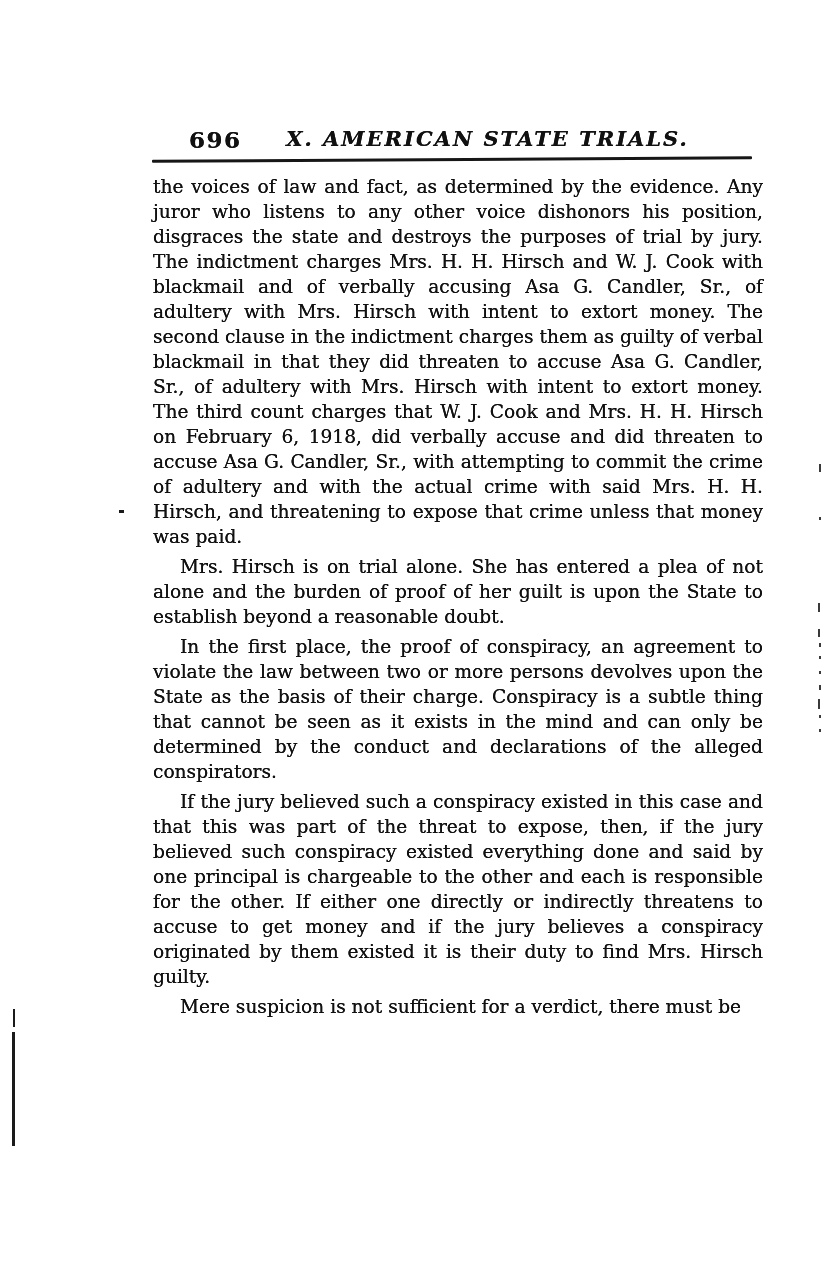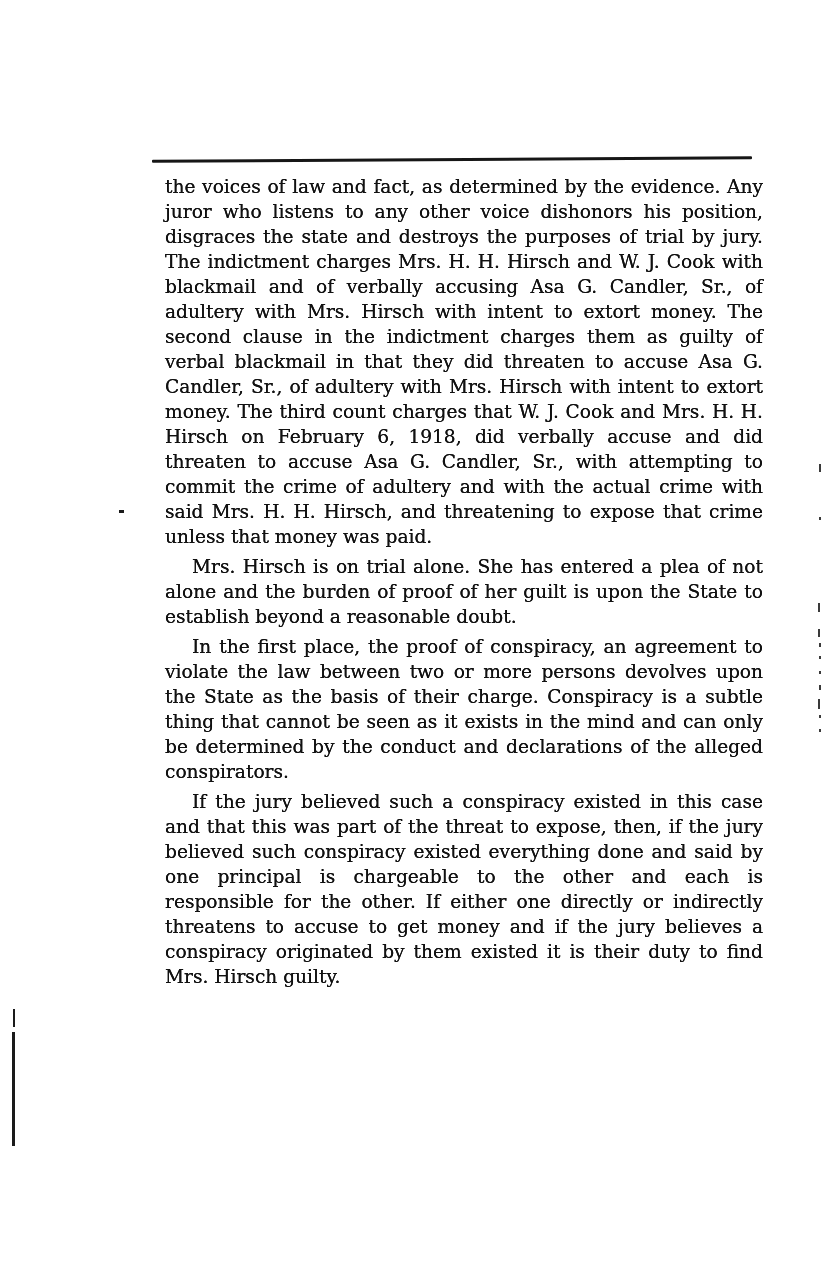--- a/index.html
+++ b/index.html
@@ -62,46 +62,51 @@
     position: absolute;
     left: 153px;
     top: 174px;
     width: 610px;
     font-size: 18.6px;
     line-height: 25px;
     text-align: justify;
     text-shadow: 0 0 0.35px #111;
   }
   .body-text p.para {
-    margin: 0 0 5px 12px;
+    margin: 0 0 5px 0;
   }
   .body-text p.para.indent {
     text-indent: 27px;
   }
   .art {
     position: absolute;
     background: #1a1a1a;
   }
   .art.faint {
     background: #3a3a3a;
   }
 </style>
 </head>
 <body>
 
 <div class="page">
 
+  <div class="header">
+    <span class="page-number">696</span>
+    <span class="running-title">X. AMERICAN STATE TRIALS.</span>
+  </div>
 
   <div class="header-rule"></div>
 
   <div class="body-text">
       <p class="para">the voices of law and fact, as determined by the evidence. Any juror who listens to any other voice dishonors his position, disgraces the state and destroys the purposes of trial by jury. The indictment charges Mrs. H. H. Hirsch and W. J. Cook with blackmail and of verbally accusing Asa G. Candler, Sr., of adultery with Mrs. Hirsch with intent to extort money. The second clause in the indictment charges them as guilty of verbal blackmail in that they did threaten to accuse Asa G. Candler, Sr., of adultery with Mrs. Hirsch with intent to extort money. The third count charges that W. J. Cook and Mrs. H. H. Hirsch on February 6, 1918, did verbally accuse and did threaten to accuse Asa G. Candler, Sr., with attempting to commit the crime of adultery and with the actual crime with said Mrs. H. H. Hirsch, and threatening to expose that crime unless that money was paid.</p>
       <p class="para indent">Mrs. Hirsch is on trial alone. She has entered a plea of not alone and the burden of proof of her guilt is upon the State to establish beyond a reasonable doubt.</p>
       <p class="para indent">In the first place, the proof of conspiracy, an agreement to violate the law between two or more persons devolves upon the State as the basis of their charge. Conspiracy is a subtle thing that cannot be seen as it exists in the mind and can only be determined by the conduct and declarations of the alleged conspirators.</p>
       <p class="para indent">If the jury believed such a conspiracy existed in this case and that this was part of the threat to expose, then, if the jury believed such conspiracy existed everything done and said by one principal is chargeable to the other and each is responsible for the other. If either one directly or indirectly threatens to accuse to get money and if the jury believes a conspiracy originated by them existed it is their duty to find Mrs. Hirsch guilty.</p>
+      <p class="para indent">Mere suspicion is not sufficient for a verdict, there must be</p>
     </div>
 
   <div class="art" style="left:119px; top:510px; width:5px; height:3px;"></div>
   <div class="art" style="left:13px; top:1009px; width:2px; height:18px;"></div>
   <div class="art" style="left:12px; top:1032px; width:3px; height:114px;"></div>
 
   <div class="art faint" style="left:819px; top:464px; width:2px; height:8px;"></div>
   <div class="art faint" style="left:819px; top:517px; width:2px; height:3px;"></div>
   <div class="art faint" style="left:818px; top:603px; width:2px; height:9px;"></div>
   <div class="art faint" style="left:818px; top:629px; width:2px; height:8px;"></div>

